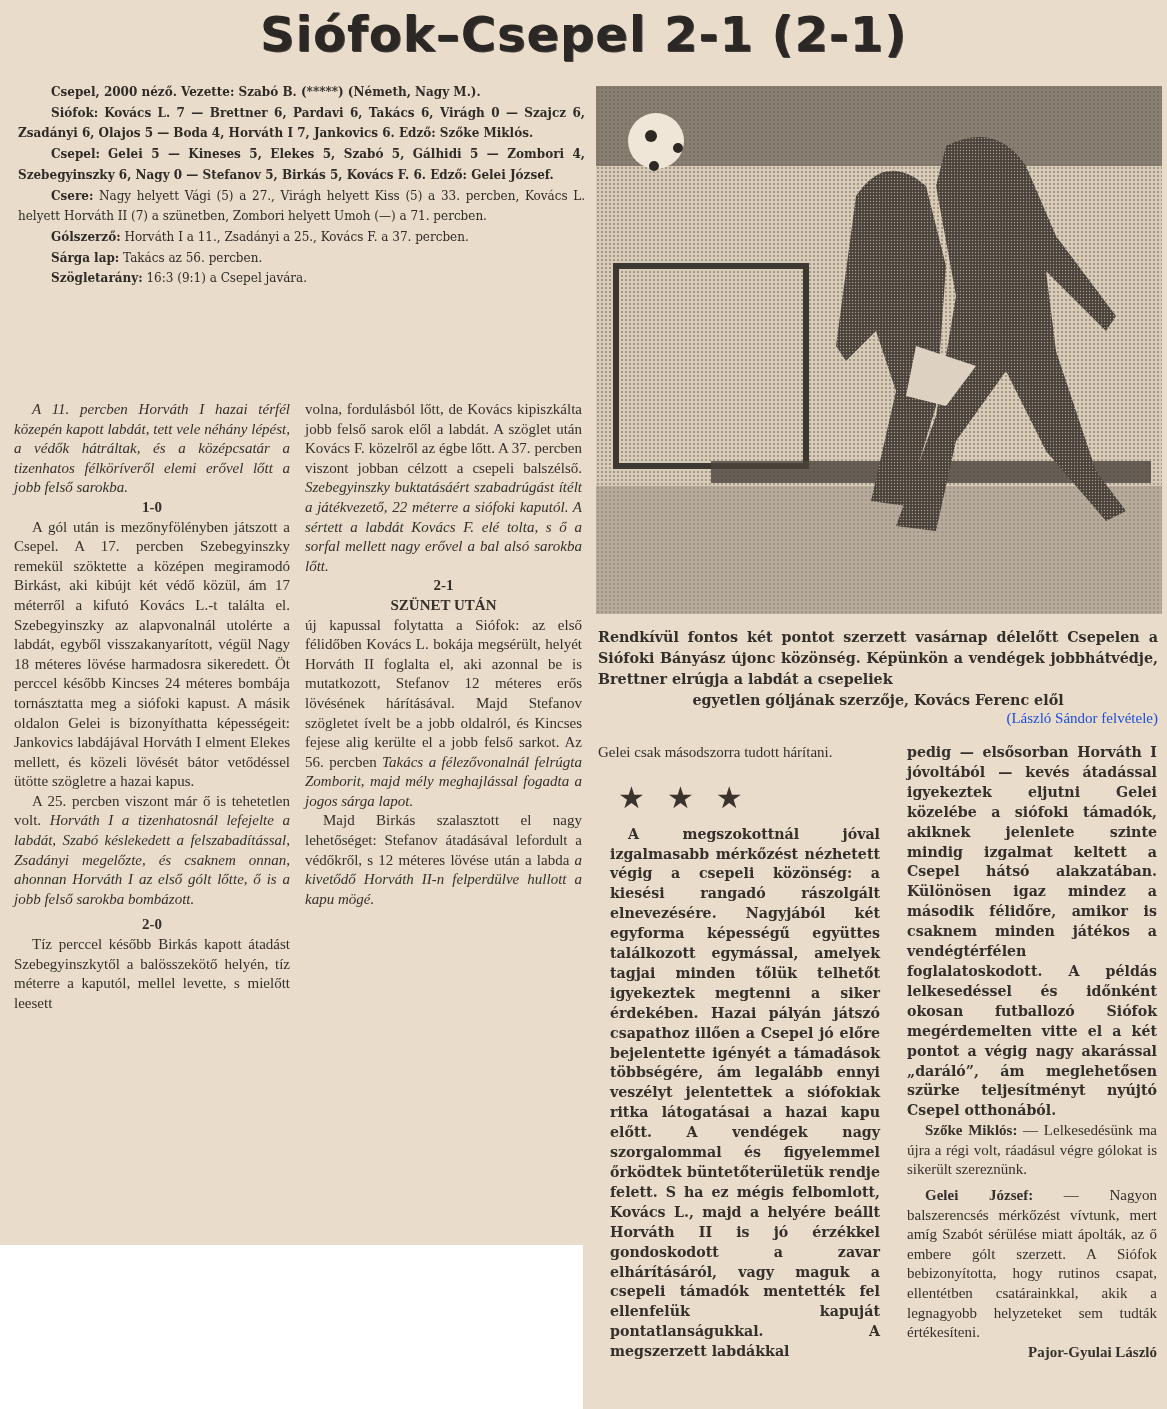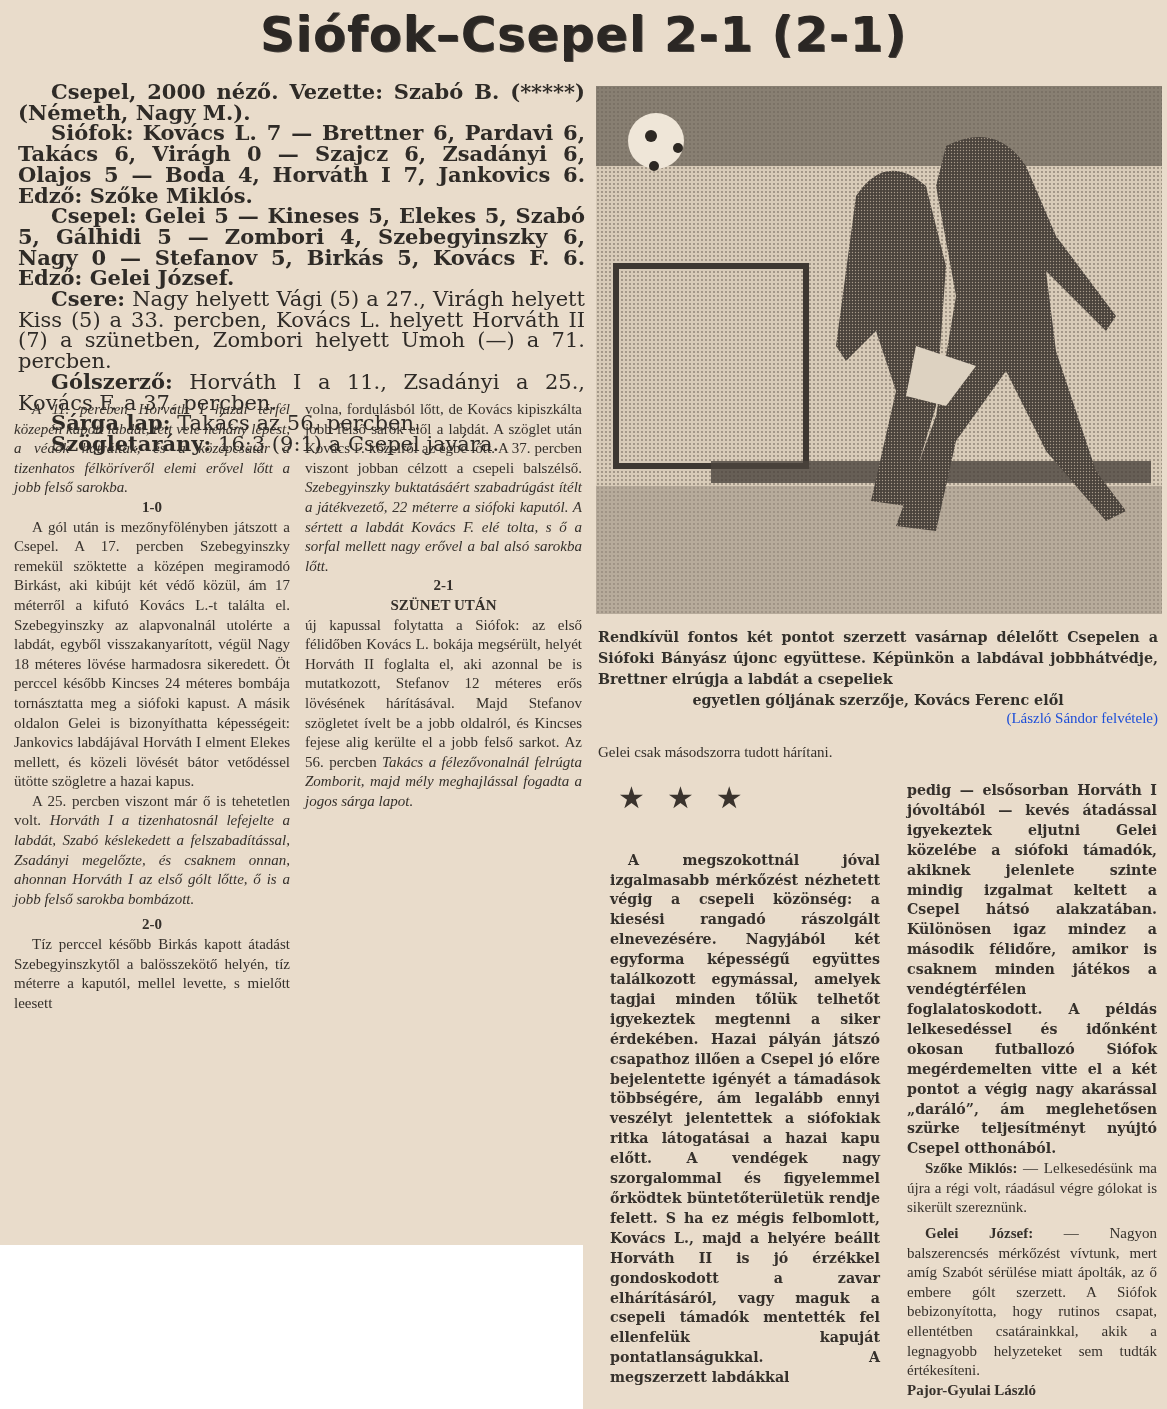--- a/index.html
+++ b/index.html
@@ -17,61 +17,61 @@
 
   .headline {
     position: absolute; left: 0; top: 6px; width: 1167px; text-align: center;
     font-family: "DejaVu Sans", "Liberation Sans", sans-serif;
     font-weight: 900; font-size: 48px; letter-spacing: 1px; color: #2b2724;
     text-shadow: 1px 1px 0 #4a443e;
   }
 
   .facts {
     position: absolute; left: 18px; top: 82px; width: 567px;
-    font-size: 21px; line-height: 20.7px; text-align: justify;
+    font-size: 12px; line-height: 20.7px; text-align: justify;
     font-family: "DejaVu Serif", serif; color: #2f2b27;
   }
   .facts p { margin: 0; text-indent: 33px; }
   .facts b { font-weight: bold; }
   .facts .light { font-weight: normal; }
 
   .col {
     position: absolute; font-size: 15px; line-height: 19.6px;
     text-align: justify; color: #35302b;
     font-family: "Liberation Serif", serif;
   }
   .col p { margin: 0; text-indent: 18px; }
   .col .it { font-style: italic; }
   .col .center { text-align: center; text-indent: 0; font-weight: bold; margin: 0; }
   .col1 { left: 14px; top: 400px; width: 276px; }
   .col2 { left: 305px; top: 400px; width: 277px; }
   .col3 { left: 598px; top: 743px; width: 282px; }
   .col4 { left: 907px; top: 743px; width: 250px; }
-  .bold-col p { font-weight: bold; margin-top: 38px; }
+  .bold-col p { font-weight: bold; }
   .bold-col { font-family: "DejaVu Serif", serif; font-size: 14.2px; line-height: 19.9px; }
   .plain-col { font-family: "Liberation Serif", serif; font-weight: normal; }
 
   .photo {
     position: absolute; left: 596px; top: 86px; width: 566px; height: 528px;
     background: #cfc3b2; overflow: hidden;
   }
   .caption {
     position: absolute; left: 598px; top: 627px; width: 560px;
     font-size: 14.3px; line-height: 21px; text-align: justify;
     font-weight: bold; font-family: "DejaVu Serif", serif; color: #33302b;
   }
   .caption p { margin: 0; text-indent: 0; }
   .caption .c-center { text-align: center; }
   .credit {
     position: absolute; left: 868px; top: 710px; width: 290px; text-align: right;
     font-size: 15px; font-family: "Liberation Serif", serif; color: #1d4ed8;
   }
   .stars { display: flex; gap: 22px; margin: 20px 0 12px 20px; }
   .star { font-size: 30px; color: #3a332d; line-height: 30px; }
-  .sig { font-weight: bold; text-indent: 0 !important; }
+  .sig { text-align: right; font-weight: bold; text-indent: 0 !important; }
 </style>
 </head>
 <body>
 
 <div class="paper paper-top"></div>
 <div class="paper paper-right"></div>
 
 <div class="headline">Siófok–Csepel 2-1 (2-1)</div>
 
 <div class="facts">
@@ -91,20 +91,21 @@
   <p><span>A 25. percben viszont már ő is tehetetlen volt. </span><span class="it">Horváth I a tizenhatosnál lefejelte a labdát, Szabó késlekedett a felszabadítással, Zsadányi megelőzte, és csaknem onnan, ahonnan Horváth I az első gólt lőtte, ő is a jobb felső sarokba bombázott.</span></p>
   <p class="center" style="margin-top:6px;">2-0</p>
   <p>Tíz perccel később Birkás kapott átadást Szebegyinszkytől a balösszekötő helyén, tíz méterre a kaputól, mellel levette, s mielőtt leesett</p>
 </div>
 
 <div class="col col2">
   <p style="text-indent:0"><span>volna, fordulásból lőtt, de Kovács kipiszkálta jobb felső sarok elől a labdát. A szöglet után Kovács F. közelről az égbe lőtt. A 37. percben viszont jobban célzott a csepeli balszélső. </span><span class="it">Szebegyinszky buktatásáért szabadrúgást ítélt a játékvezető, 22 méterre a siófoki kaputól. A sértett a labdát Kovács F. elé tolta, s ő a sorfal mellett nagy erővel a bal alsó sarokba lőtt.</span></p>
   <p class="center">2-1</p>
   <p style="text-align:center;text-indent:0;font-weight:bold;margin:0;">SZÜNET UTÁN</p>
   <p style="text-indent:0"><span>új kapussal folytatta a Siófok: az első félidőben Kovács L. bokája megsérült, helyét Horváth II foglalta el, aki azonnal be is mutatkozott, Stefanov 12 méteres erős lövésének hárításával. Majd Stefanov szögletet ívelt be a jobb oldalról, és Kincses fejese alig kerülte el a jobb felső sarkot. Az 56. percben </span><span class="it">Takács a félezővonalnál felrúgta Zomborit, majd mély meghajlással fogadta a jogos sárga lapot.</span></p>
+  <p><span>Majd Birkás szalasztott el nagy lehetőséget: Stefanov átadásával lefordult a védőkről, s 12 méteres lövése után a labda </span><span class="it">a kivetődő Horváth II-n felperdülve hullott a kapu mögé.</span></p>
 </div>
 
 <div class="photo">
   <svg width="566" height="528" viewBox="0 0 566 528">
     <defs>
       <pattern id="ht" width="4" height="4" patternUnits="userSpaceOnUse">
         <rect width="4" height="4" fill="#d8cbb8"></rect>
         <circle cx="2" cy="2" r="0.9" fill="#8a7f72"></circle>
       </pattern>
       <pattern id="ht2" width="3" height="3" patternUnits="userSpaceOnUse">
@@ -121,21 +122,21 @@
     <circle cx="55" cy="50" r="6" fill="#2d2823"></circle>
     <circle cx="82" cy="62" r="5" fill="#2d2823"></circle>
     <circle cx="58" cy="80" r="5" fill="#2d2823"></circle>
     <path d="M260 110 q30 -45 70 -10 l20 80 l-10 140 l-30 100 l-35 -5 l25 -110 l-20 -60 l-30 30 l-10 -15 z" fill="url(#ht2)"></path>
     <path d="M350 60 q50 -25 80 20 l30 70 l60 80 l-10 15 l-60 -60 l10 80 l40 120 l30 40 l-20 10 l-60 -70 l-40 -80 l-50 70 l-20 90 l-40 -5 l40 -110 l20 -120 l-20 -110 z" fill="url(#ht2)"></path>
     <path d="M320 260 l60 20 l-30 40 l-40 -10 z" fill="#ddd2c1"></path>
   </svg>
 </div>
 
 <div class="caption">
-  <p>Rendkívül fontos két pontot szerzett vasárnap délelőtt Csepelen a Siófoki Bányász újonc együttese. Képünkön a labdával jobbhátvédje, Brettner elrúgja a labdát a csepeliek</p>
+  <p>Rendkívül fontos két pontot szerzett vasárnap délelőtt Csepelen a Siófoki Bányász újonc közönség. Képünkön a vendégek jobbhátvédje, Brettner elrúgja a labdát a csepeliek</p>
   <p class="c-center">egyetlen góljának szerzője, Kovács Ferenc elől</p>
 </div>
 <div class="credit">(László Sándor felvétele)</div>
 
 <div class="col col3">
   <p style="text-indent:0" class="plain-col">Gelei csak másodszorra tudott hárítani.</p>
   <div class="stars">
     <span class="star">★</span>
     <span class="star">★</span>
     <span class="star">★</span>

